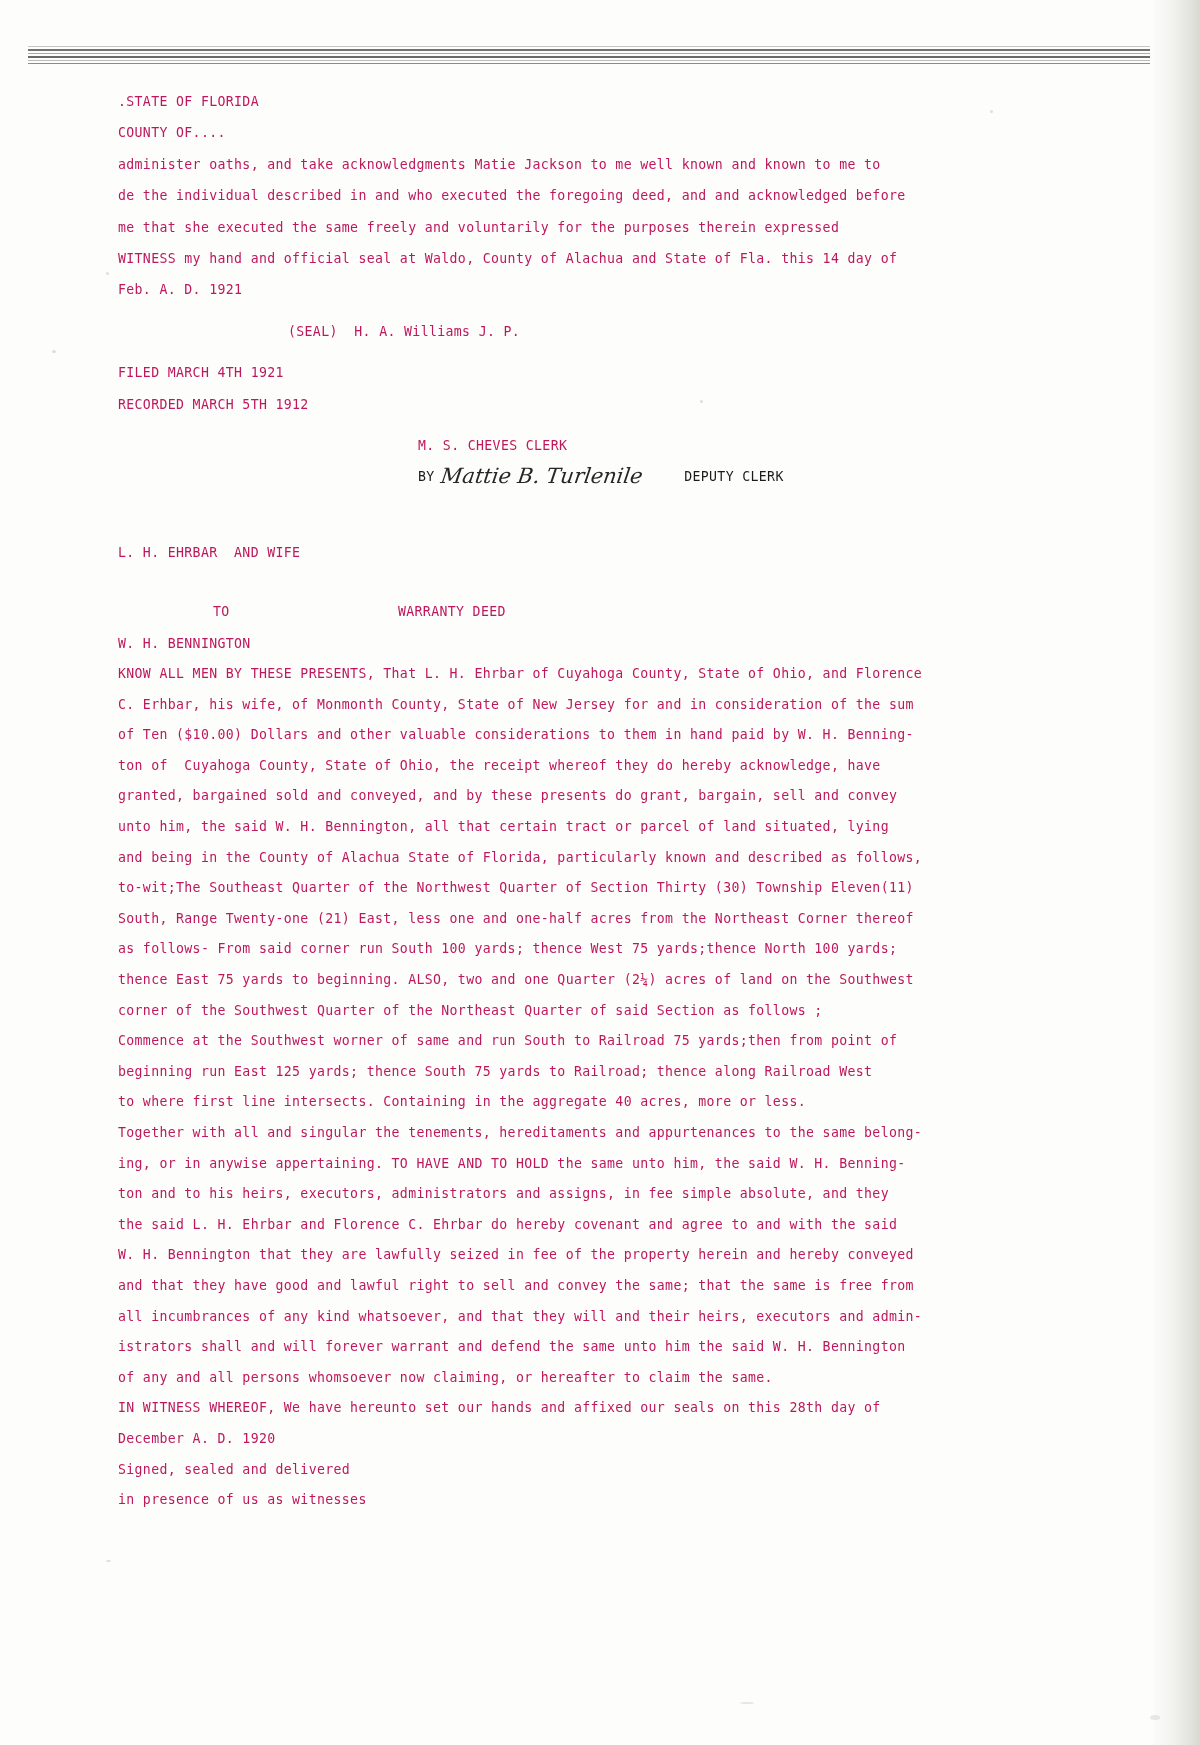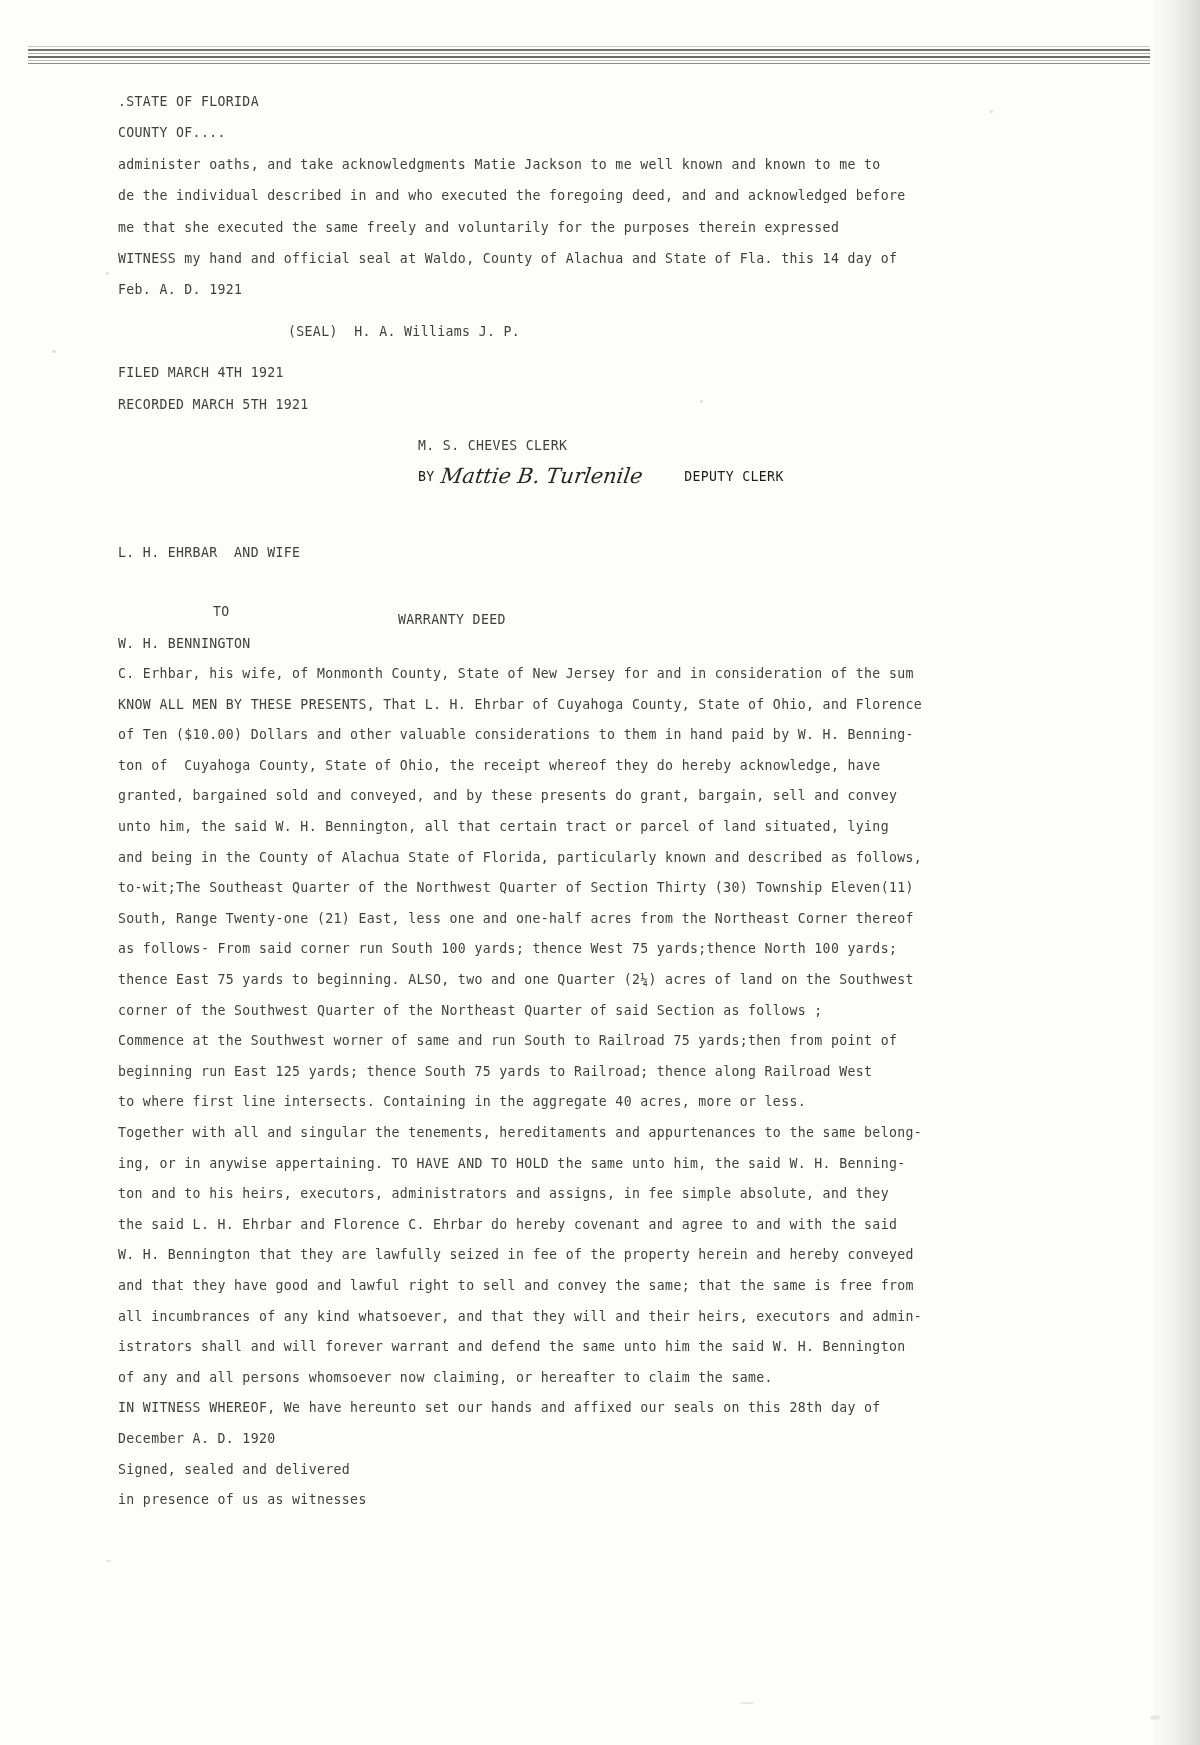--- a/index.html
+++ b/index.html
@@ -69,21 +69,21 @@
     left: 118px;
     top: 86px;
     width: 930px;
   }
 
   .line {
     font-size: 13.2px;
     line-height: 31.4px;
     letter-spacing: .35px;
     white-space: pre;
-    color: #404040;
+    color: #be185d;
   }
   .indent-seal { padding-left: 170px; }
   .indent-clerk { padding-left: 300px; }
   .indent-to { padding-left: 95px; margin-top: 28px; }
   .indent-wd { padding-left: 280px; }
 
   .gap-sm { height: 10px; }
   .gap-lg { height: 44px; }
 
   .sig-row {
@@ -151,46 +151,46 @@
     <div class="line">Feb. A. D. 1921</div>
   </div>
 
   <div class="gap-sm"></div>
 
   <div class="line indent-seal">(SEAL)  H. A. Williams J. P.</div>
 
   <div class="gap-sm"></div>
 
   <div class="line">FILED MARCH 4TH 1921</div>
-  <div class="line">RECORDED MARCH 5TH 1921</div>
+  <div class="line">RECORDED MARCH 5TH 1912</div>
 
   <div class="gap-sm"></div>
 
   <div class="line indent-clerk">M. S. CHEVES CLERK</div>
 
   <div class="sig-row">
     <span class="sig-by">BY</span>
     <span class="signature">Mattie B. Turlenile</span>
     <span class="sig-deputy">DEPUTY CLERK</span>
   </div>
 
   <div class="gap-lg"></div>
 
   <div class="party-block">
     <div class="line">L. H. EHRBAR  AND WIFE</div>
     <div style="position:relative;">
       <div class="line indent-to">TO</div>
-      <div class="line indent-wd" style="position:absolute; left:0; top:8px;text-align:right;">WARRANTY DEED</div>
+      <div class="line indent-wd" style="position:absolute; left:0; top:0;text-align:right;">WARRANTY DEED</div>
     </div>
     <div class="line">W. H. BENNINGTON</div>
   </div>
 
   <div class="body-block">
+    <div class="line">KNOW ALL MEN BY THESE PRESENTS, That L. H. Ehrbar of Cuyahoga County, State of Ohio, and Florence</div>
     <div class="line">C. Erhbar, his wife, of Monmonth County, State of New Jersey for and in consideration of the sum</div>
-    <div class="line">KNOW ALL MEN BY THESE PRESENTS, That L. H. Ehrbar of Cuyahoga County, State of Ohio, and Florence</div>
     <div class="line">of Ten ($10.00) Dollars and other valuable considerations to them in hand paid by W. H. Benning-</div>
     <div class="line">ton of  Cuyahoga County, State of Ohio, the receipt whereof they do hereby acknowledge, have</div>
     <div class="line">granted, bargained sold and conveyed, and by these presents do grant, bargain, sell and convey</div>
     <div class="line">unto him, the said W. H. Bennington, all that certain tract or parcel of land situated, lying</div>
     <div class="line">and being in the County of Alachua State of Florida, particularly known and described as follows,</div>
     <div class="line">to-wit;The Southeast Quarter of the Northwest Quarter of Section Thirty (30) Township Eleven(11)</div>
     <div class="line">South, Range Twenty-one (21) East, less one and one-half acres from the Northeast Corner thereof</div>
     <div class="line">as follows- From said corner run South 100 yards; thence West 75 yards;thence North 100 yards;</div>
     <div class="line">thence East 75 yards to beginning. ALSO, two and one Quarter (2¼) acres of land on the Southwest</div>
     <div class="line">corner of the Southwest Quarter of the Northeast Quarter of said Section as follows ;</div>

